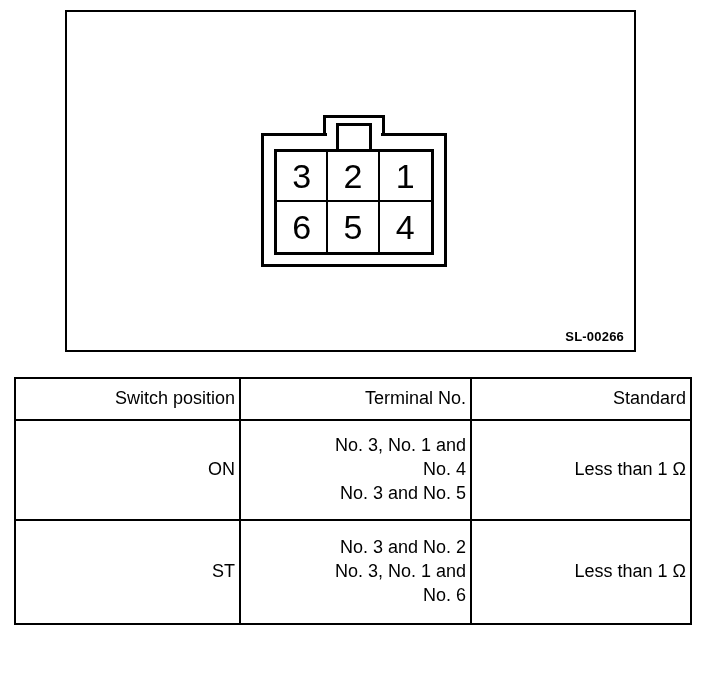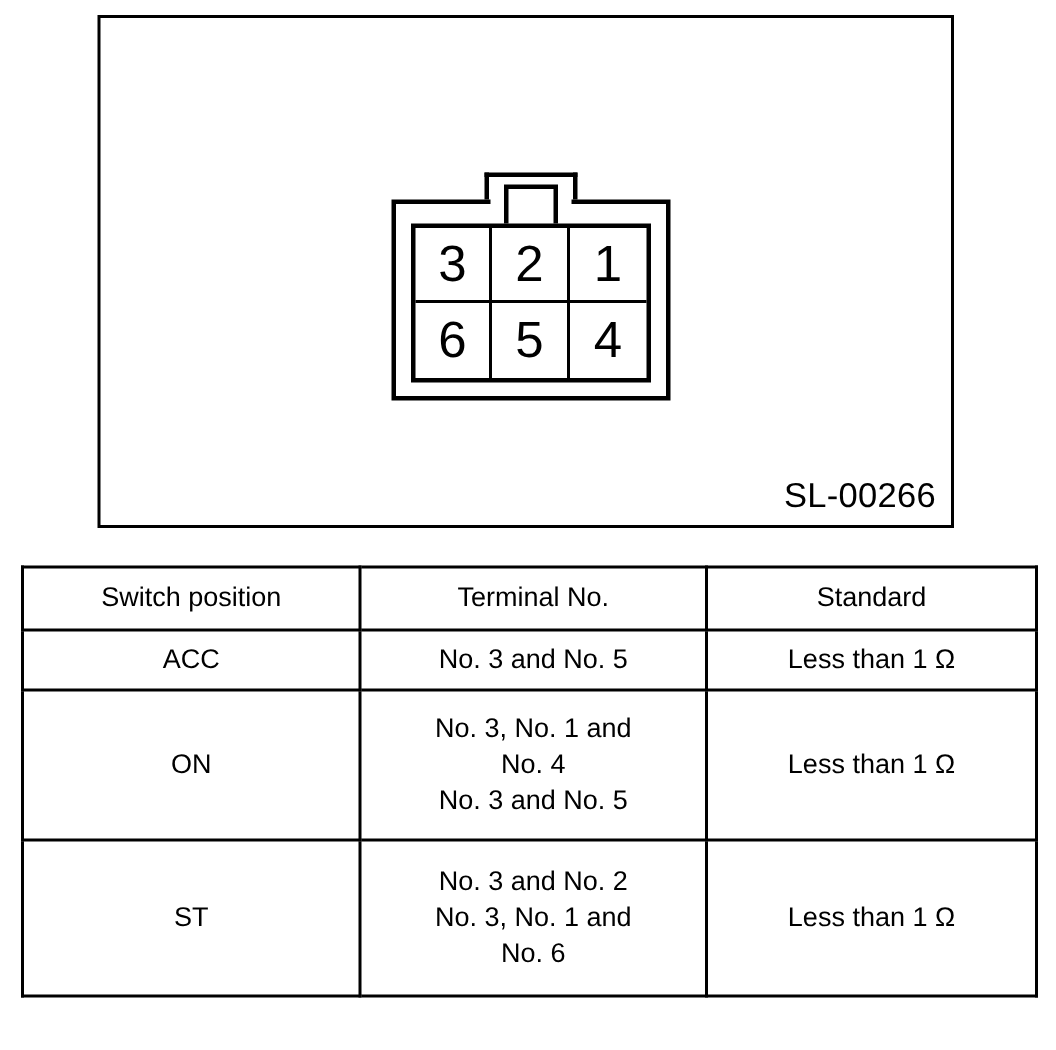--- a/index.html
+++ b/index.html
@@ -107,43 +107,44 @@
     font-family: "Liberation Sans", sans-serif;
   }
   .terminal-cell.col-last { border-right: none; }
   .terminal-cell.row-last { border-bottom: none; }
 
   
   #figure-code {
     position: absolute;
     right: 10px;
     bottom: 6px;
-    font-size: 23px;
+    font-size: 13px;
     letter-spacing: 0.2px;
     white-space: nowrap;
+    font-weight: bold;
   }
 
   
   #spec-table {
     position: absolute;
     left: 14px;
     top: 377px;
     width: 676px;
     border-collapse: collapse;
     table-layout: fixed;
     background: #fff;
   }
   #spec-table col.c1 { width: 225px; }
   #spec-table col.c2 { width: 231px; }
   #spec-table col.c3 { width: 220px; }
 
   #spec-table th,
   #spec-table td {
     border: 2px solid #000;
-    text-align: center;
+    text-align: right;
     vertical-align: middle;
     font-weight: normal;
     font-size: 18px;
     line-height: 1.32;
     padding: 6px 4px;
     font-family: "Liberation Sans", sans-serif;
   }
   #spec-table tr.header-row th { height: 28px; }
   #spec-table tr.r-lock td,
   #spec-table tr.r-acc td { height: 26px; }
@@ -184,25 +185,20 @@
       <col class="c3">
   </colgroup>
   <thead>
     <tr class="header-row">
       <th>Switch position</th>
       <th>Terminal No.</th>
       <th>Standard</th>
     </tr>
   </thead>
   <tbody>
-    <tr class="r-acc">
-      <td>ACC</td>
-      <td>No. 3 and No. 5</td>
-      <td>Less than 1 Ω</td>
-    </tr>
     <tr class="r-on">
       <td>ON</td>
       <td class="multi-line">No. 3, No. 1 and
 No. 4
 No. 3 and No. 5</td>
       <td>Less than 1 Ω</td>
     </tr>
     <tr class="r-st">
       <td>ST</td>
       <td class="multi-line">No. 3 and No. 2

